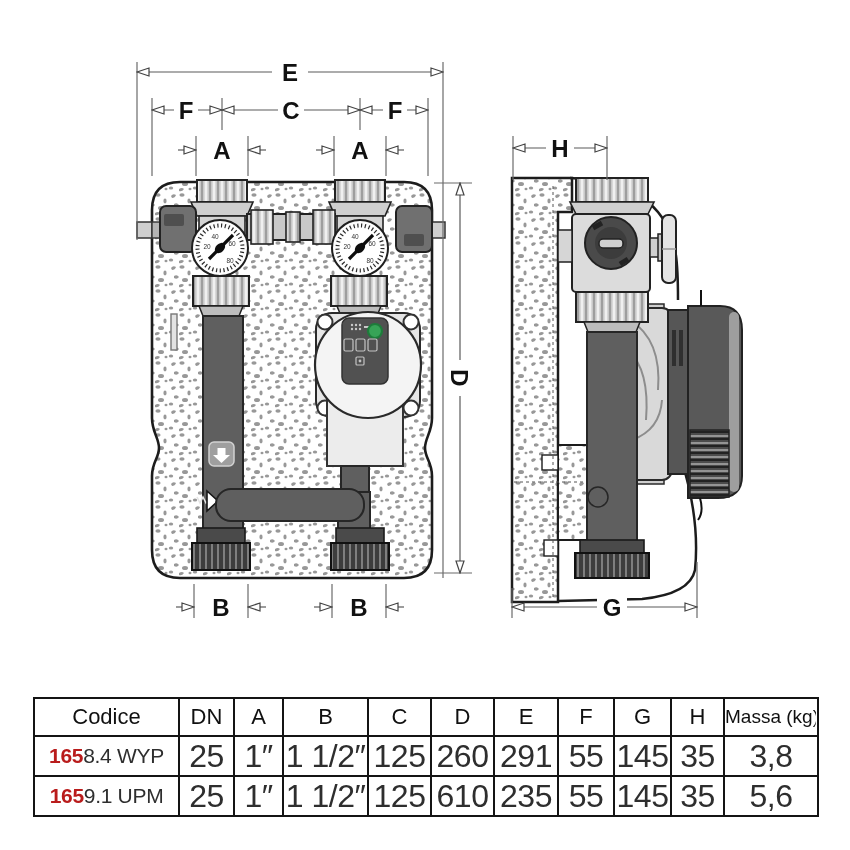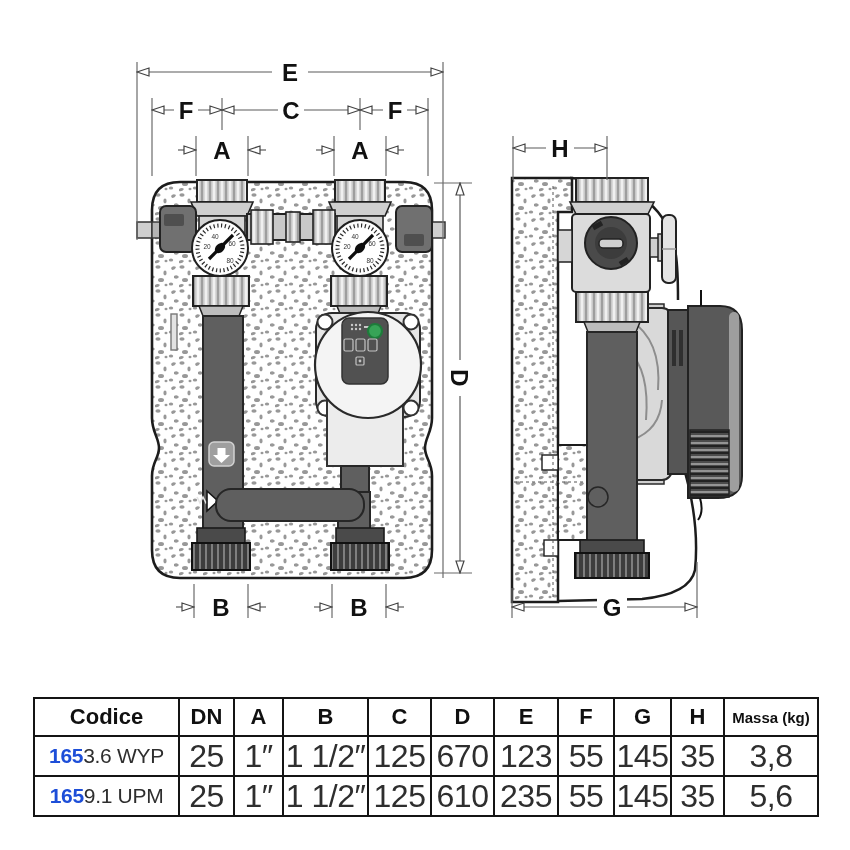--- a/index.html
+++ b/index.html
@@ -4,25 +4,25 @@
 <style>
   html,body{margin:0;padding:0;background:#fff;}
   .page{position:relative;width:850px;height:850px;background:#fff;font-family:"Liberation Sans",sans-serif;overflow:hidden;}
   .page svg{position:absolute;left:0;top:0;}
   svg text.dim{font:700 24px "Liberation Sans",sans-serif;fill:#111;}
   svg text.tick{font:400 6.5px "Liberation Sans",sans-serif;fill:#333;}
   .ext{stroke:#6b6b6b;stroke-width:1.2;}
   .car{stroke:#5a5a5a;stroke-width:1.2;}
   .spec-table{position:absolute;left:33px;top:697px;border-collapse:collapse;table-layout:fixed;width:784px;font-family:"Liberation Sans",sans-serif;background:#fff;}
   .spec-table th,.spec-table td{border:2px solid #141414;text-align:center;vertical-align:middle;padding:0;overflow:hidden;white-space:nowrap;}
-  .spec-table th{font-size:22px;font-weight:700;color:#101010;height:36px;}
-  .spec-table th.small{font-size:15px;border-radius:15px;}
+  .spec-table th{font-size:22px;font-weight:400;color:#101010;height:36px;}
+  .spec-table th.small{font-size:19px;border-radius:15px;}
   .spec-table td{font-size:32px;font-weight:400;color:#2e2e2e;height:38px;letter-spacing:-0.5px;}
   .spec-table td.code{font-size:21px;letter-spacing:-0.3px;}
-  .cb{font-weight:700;color:#1d4ed8;}
+  .cb{font-weight:700;color:#b91c1c;}
 </style>
 </head>
 <body>
 
 <div class="page">
 
 <svg width="850" height="690" viewBox="0 0 850 690">
   <defs>
     <pattern id="speck" width="24" height="24" patternUnits="userSpaceOnUse">
       <rect width="24" height="24" fill="#ffffff"></rect>
@@ -337,27 +337,27 @@
     <th>B</th>
     <th>C</th>
     <th>D</th>
     <th>E</th>
     <th>F</th>
     <th>G</th>
     <th>H</th>
     <th class="small">Massa (kg)</th>
   </tr>
   <tr>
-    <td class="code"><span class="cb">165</span><span>3.6 WYP</span></td>
+    <td class="code"><span class="cb">165</span><span>8.4 WYP</span></td>
     <td>25</td>
     <td>1″</td>
     <td>1 1/2″</td>
     <td>125</td>
-    <td>670</td>
-    <td>123</td>
+    <td>260</td>
+    <td>291</td>
     <td>55</td>
     <td>145</td>
     <td>35</td>
     <td>3,8</td>
   </tr>
   <tr>
     <td class="code"><span class="cb">165</span><span>9.1 UPM</span></td>
     <td>25</td>
     <td>1″</td>
     <td>1 1/2″</td>

